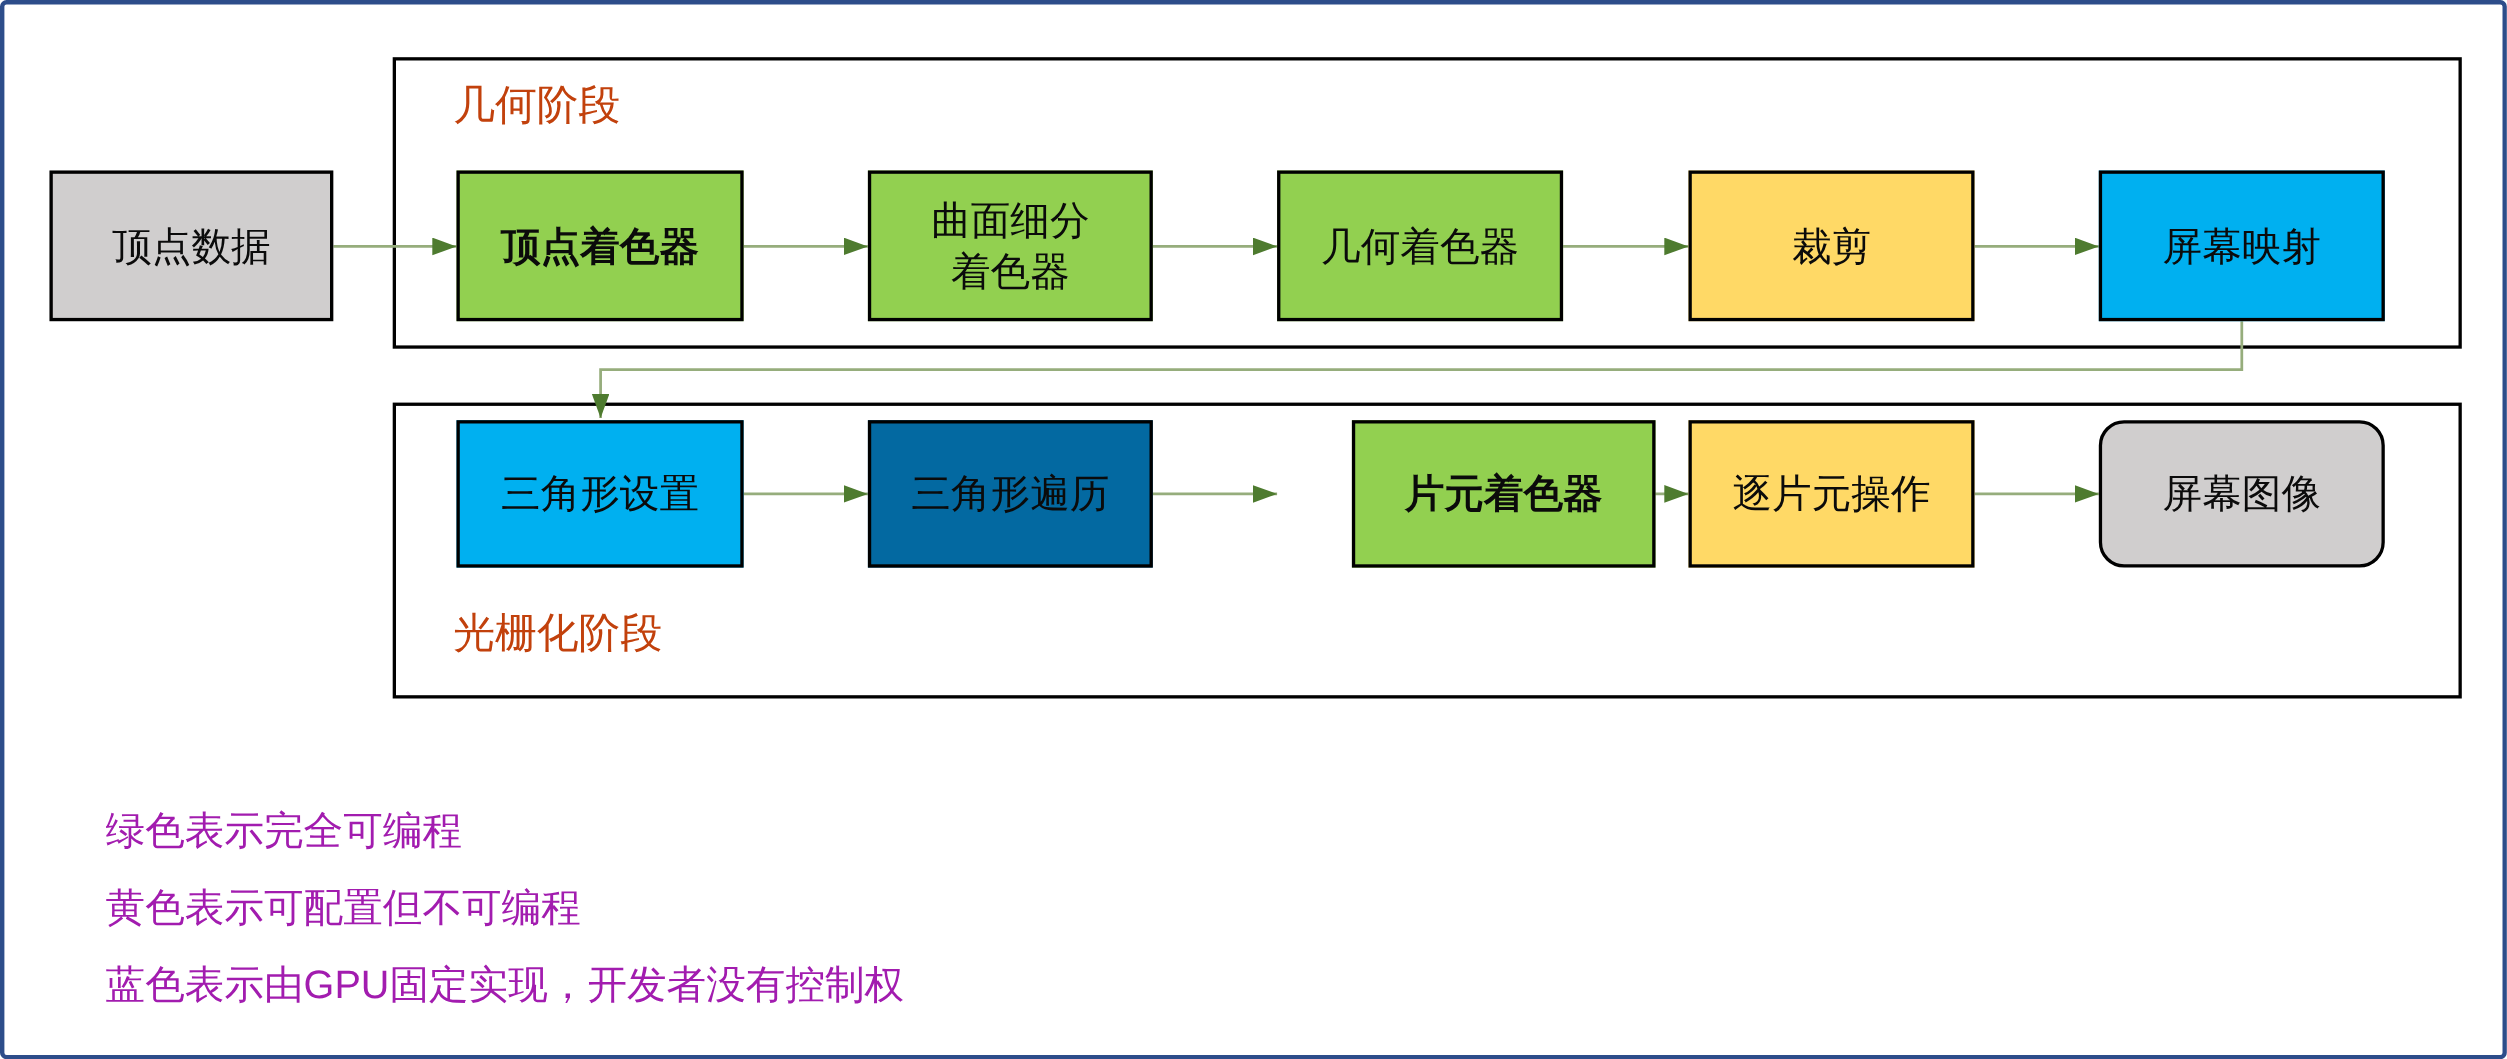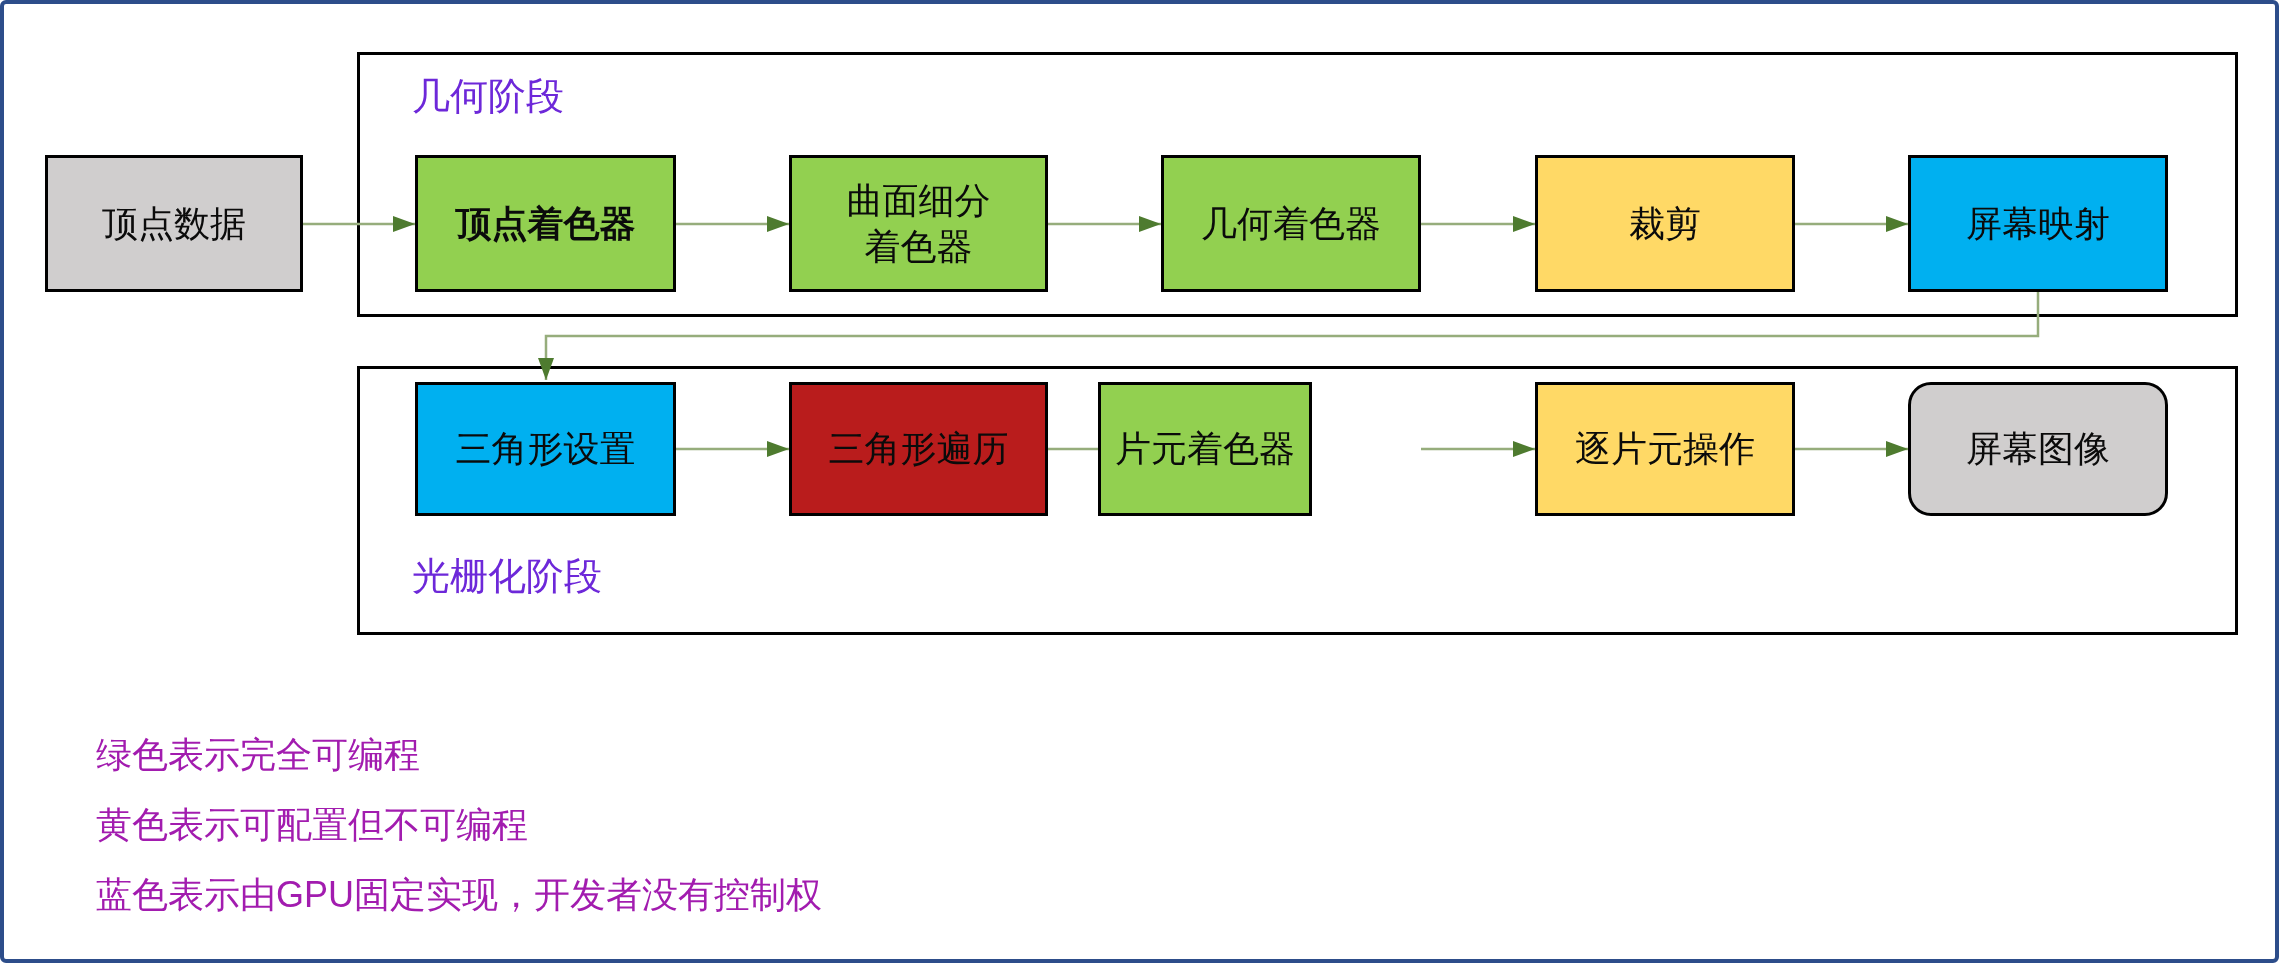--- a/index.html
+++ b/index.html
@@ -22,21 +22,21 @@
   .stage-box {
     position: absolute;
     box-sizing: border-box;
     border: 3px solid #000000;
     background: transparent;
   }
   .stage-label {
     position: absolute;
     font-size: 38px;
     line-height: 44px;
-    color: #6d28d9;
+    color: #c2410c;
     white-space: nowrap;
   }
   .node {
     position: absolute;
     box-sizing: border-box;
     border: 3px solid #000000;
     display: flex;
     align-items: center;
     justify-content: center;
     text-align: center;
@@ -68,21 +68,21 @@
   .row1 { top: 151px; height: 137px; }
   .row2 { top: 378px; height: 134px; }
   .n-vertex-data      { left: 41px;   width: 258px; }
   .n-vertex-shader    { left: 411px;  width: 261px; font-weight: bold; }
   .n-tessellation     { left: 785px;  width: 259px; }
   .n-geometry-shader  { left: 1157px; width: 260px; }
   .n-clipping         { left: 1531px; width: 260px; }
   .n-screen-mapping   { left: 1904px; width: 260px; }
   .n-triangle-setup   { left: 411px;  width: 261px; }
   .n-triangle-traversal { left: 785px; width: 259px; }
-  .n-fragment-shader  { left: 1094px; width: 214px; }
+  .n-fragment-shader  { left: 1225px; width: 276px; font-weight: bold; }
   .n-per-fragment-ops { left: 1531px; width: 260px; }
   .n-screen-image     { left: 1904px; width: 260px; border-radius: 23px; }
 </style>
 </head>
 <body>
 
 <div class="canvas" style="border-color: rgb(45, 77, 138);">
 
   <div class="stage-box" style="left:353px; top:48px; width:1881px; height:265px;"></div>
   <div class="stage-label" style="left:408px; top:70px;">几何阶段</div>
@@ -126,21 +126,21 @@
   <div class="node row1 n-clipping" style="background-color: rgb(255, 217, 102); justify-content: center;">
     <span class="node-label">裁剪</span>
   </div>
   <div class="node row1 n-screen-mapping" style="background-color: rgb(0, 176, 240);">
     <span class="node-label">屏幕映射</span>
   </div>
 
   <div class="node row2 n-triangle-setup" style="background-color: rgb(0, 176, 240);">
     <span class="node-label">三角形设置</span>
   </div>
-  <div class="node row2 n-triangle-traversal" style="background-color: #b91c1c;">
+  <div class="node row2 n-triangle-traversal" style="background-color: #0369a1;">
     <span class="node-label">三角形遍历</span>
   </div>
   <div class="node row2 n-fragment-shader" style="background-color: rgb(146, 208, 80);">
     <span class="node-label">片元着色器</span>
   </div>
   <div class="node row2 n-per-fragment-ops" style="background-color: rgb(255, 217, 102);">
     <span class="node-label">逐片元操作</span>
   </div>
   <div class="node row2 n-screen-image" style="background-color: rgb(208, 206, 206);">
     <span class="node-label">屏幕图像</span>

